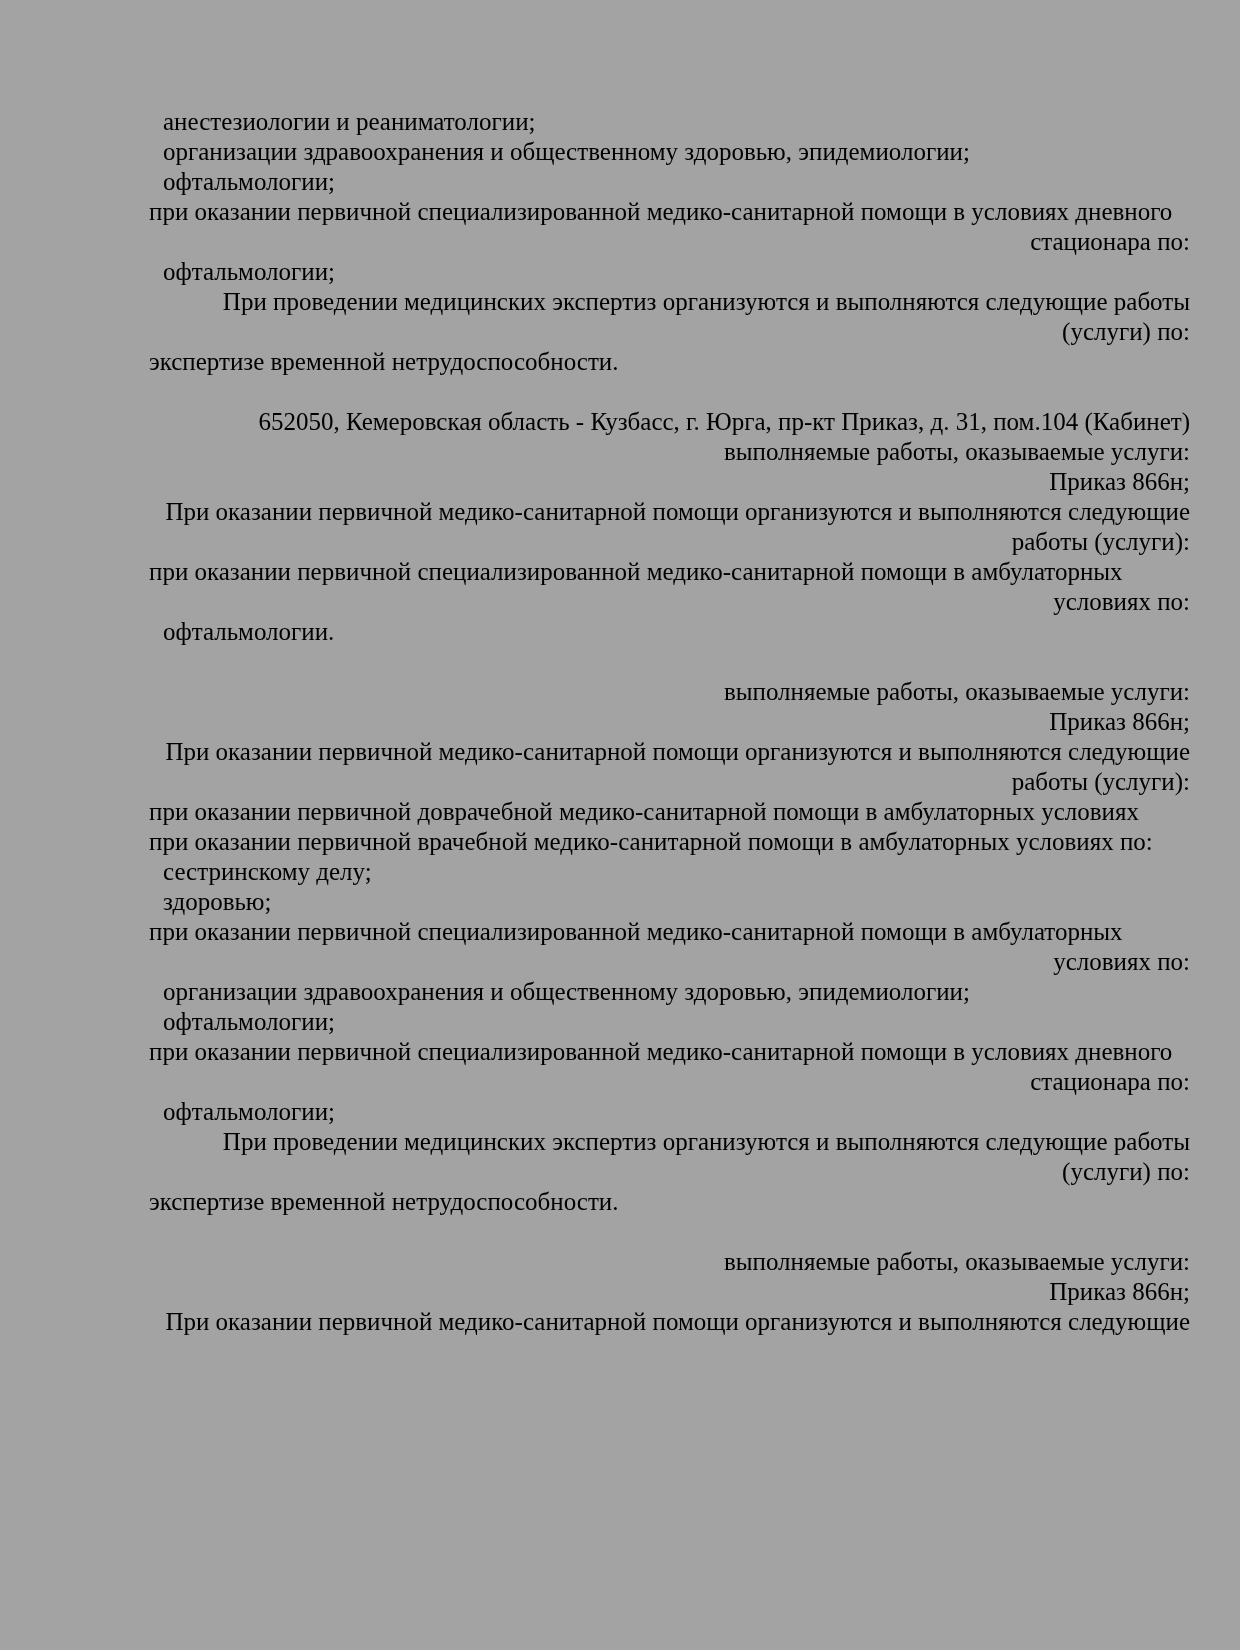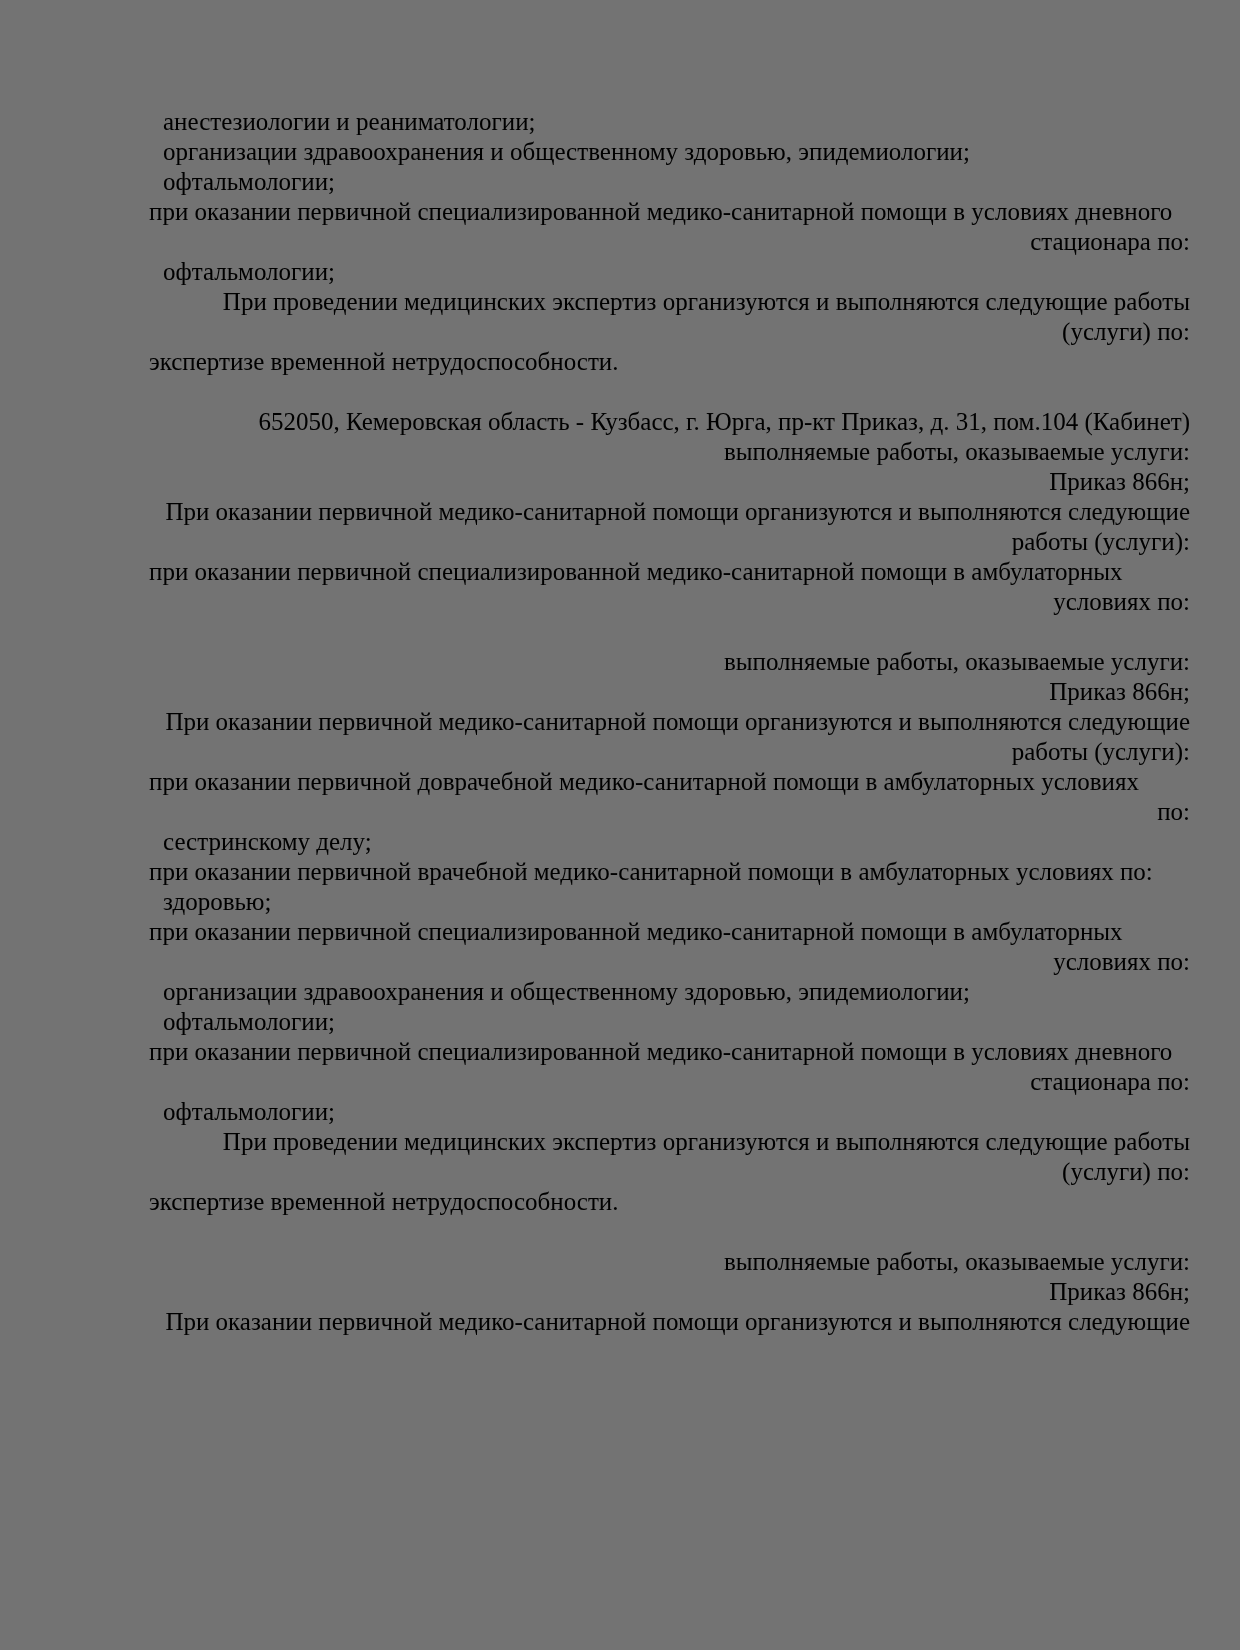--- a/index.html
+++ b/index.html
@@ -4,21 +4,21 @@
 <style>
   html, body {
     margin: 0;
     padding: 0;
     background: #ffffff;
   }
   .page {
     position: relative;
     width: 1240px;
     height: 1650px;
-    background: #737373;
+    background: #a3a3a3;
     overflow: hidden;
     font-family: "Liberation Serif", "DejaVu Serif", serif;
     font-size: 25px;
     line-height: 30px;
     color: #000000;
     -webkit-font-smoothing: antialiased;
   }
   .content {
     position: absolute;
     top: 107px;
@@ -50,29 +50,29 @@
       <div class="line ind0">(услуги) по:</div>
       <div class="line ind1">экспертизе временной нетрудоспособности.</div>
       <div class="line blank"></div>
       <div class="line ind0">652050, Кемеровская область - Кузбасс, г. Юрга, пр-кт Приказ, д. 31, пом.104 (Кабинет)</div>
       <div class="line ind0">выполняемые работы, оказываемые услуги:</div>
       <div class="line ind0">Приказ 866н;</div>
       <div class="line ind0">При оказании первичной медико-санитарной помощи организуются и выполняются следующие</div>
       <div class="line ind0">работы (услуги):</div>
       <div class="line ind1">при оказании первичной специализированной медико-санитарной помощи в амбулаторных</div>
       <div class="line ind0">условиях по:</div>
+      <div class="line ind2">офтальмологии.</div>
       <div class="line blank"></div>
       <div class="line ind0">выполняемые работы, оказываемые услуги:</div>
       <div class="line ind0">Приказ 866н;</div>
       <div class="line ind0">При оказании первичной медико-санитарной помощи организуются и выполняются следующие</div>
       <div class="line ind0">работы (услуги):</div>
       <div class="line ind1">при оказании первичной доврачебной медико-санитарной помощи в амбулаторных условиях</div>
-      <div class="line ind0">по:</div>
+      <div class="line ind1">при оказании первичной врачебной медико-санитарной помощи в амбулаторных условиях по:</div>
       <div class="line ind2">сестринскому делу;</div>
-      <div class="line ind1">при оказании первичной врачебной медико-санитарной помощи в амбулаторных условиях по:</div>
       <div class="line ind2">здоровью;</div>
       <div class="line ind1">при оказании первичной специализированной медико-санитарной помощи в амбулаторных</div>
       <div class="line ind0">условиях по:</div>
       <div class="line ind2">организации здравоохранения и общественному здоровью, эпидемиологии;</div>
       <div class="line ind2">офтальмологии;</div>
       <div class="line ind1">при оказании первичной специализированной медико-санитарной помощи в условиях дневного</div>
       <div class="line ind0">стационара по:</div>
       <div class="line ind2">офтальмологии;</div>
       <div class="line ind0">При проведении медицинских экспертиз организуются и выполняются следующие работы</div>
       <div class="line ind0">(услуги) по:</div>

